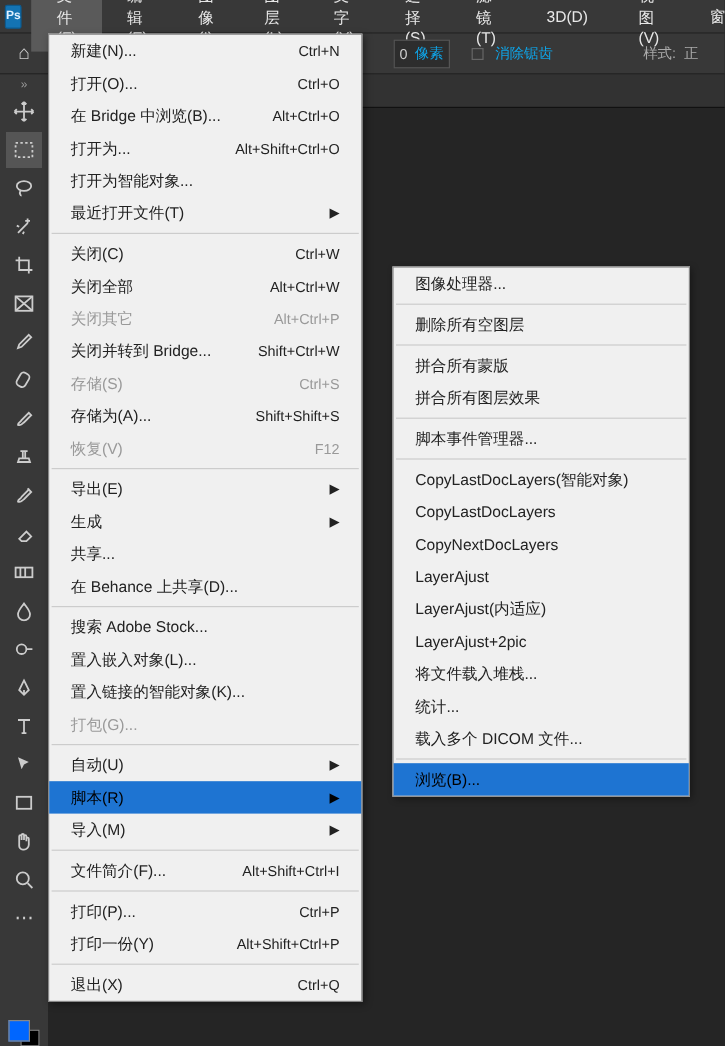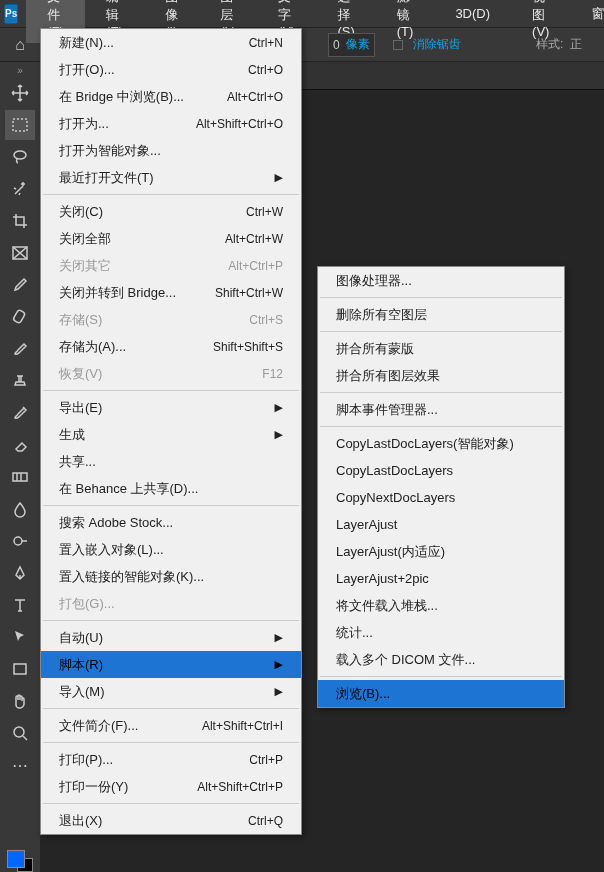--- a/index.html
+++ b/index.html
@@ -187,24 +187,23 @@
     margin-left: 20px;
     font-size: 11px;
   }
   .dropdown hr {
     border: none;
     border-top: 1px solid #ccc;
     margin: 3px 2px;
   }
   .submenu {
     position: absolute;
-    left: 317px;
+    left: 327px;
     top: 222px;
     z-index: 110;
-    margin-top: 44px;
   }
 </style>
 </head>
 <body>
 
 <div class="menubar">
   <div class="app-icon">Ps</div>
   <div class="menu-item open">文件(F)</div>
   <div class="menu-item">编辑(E)</div>
   <div class="menu-item">图像(I)</div>

